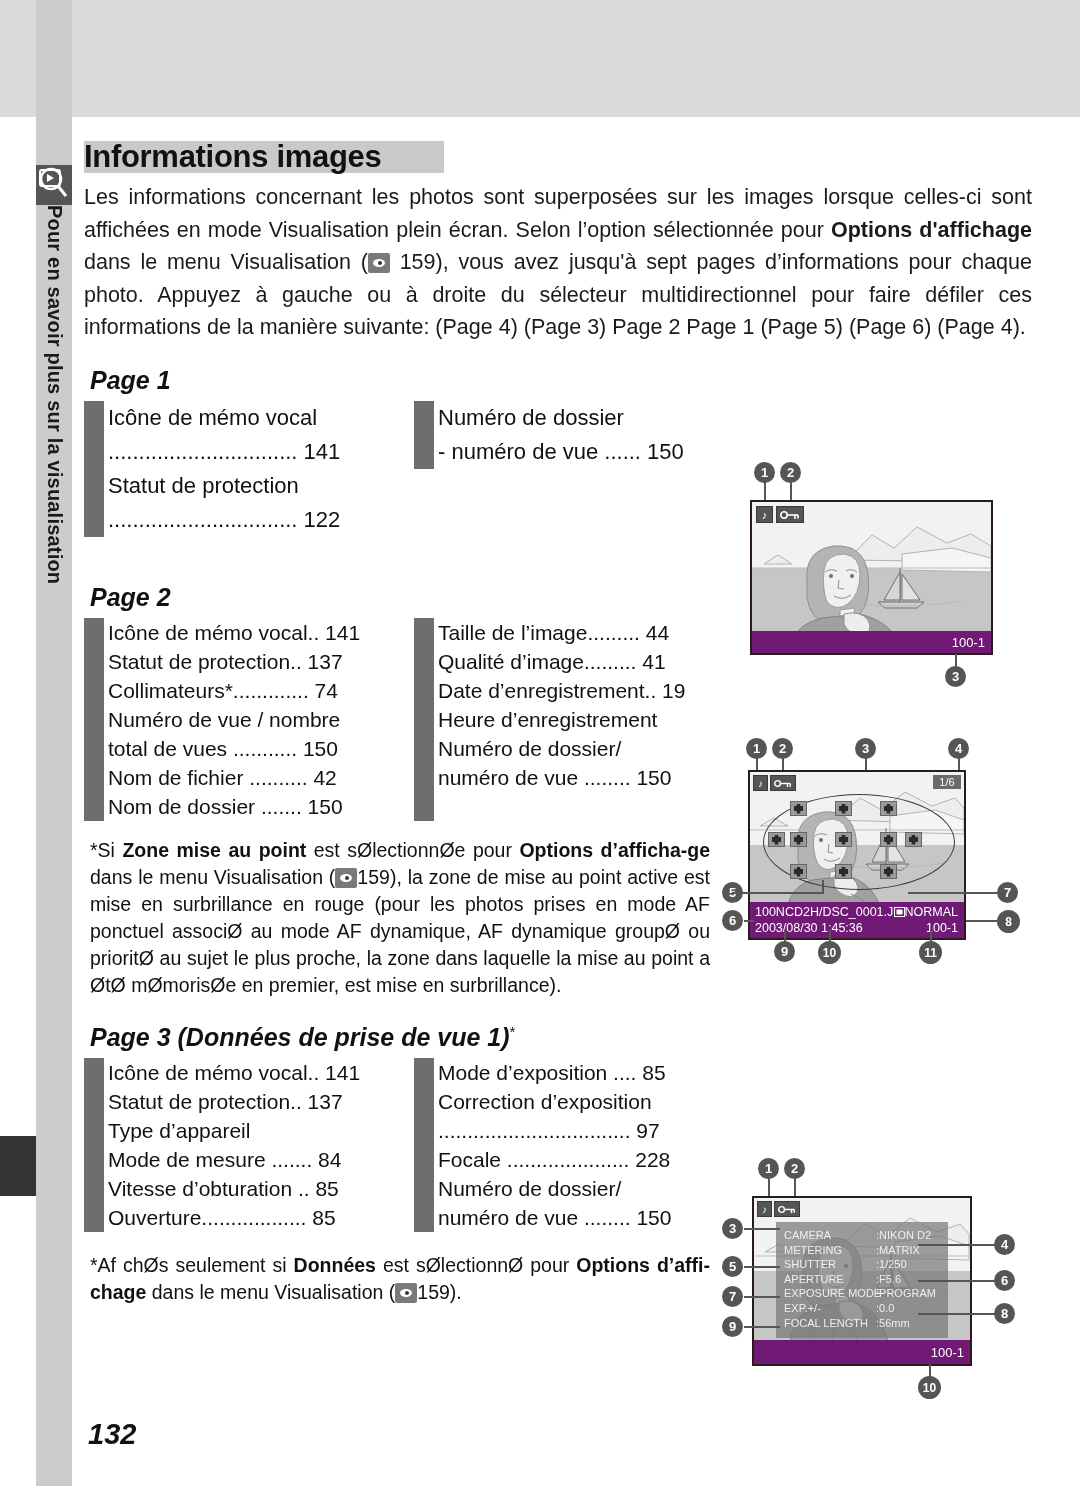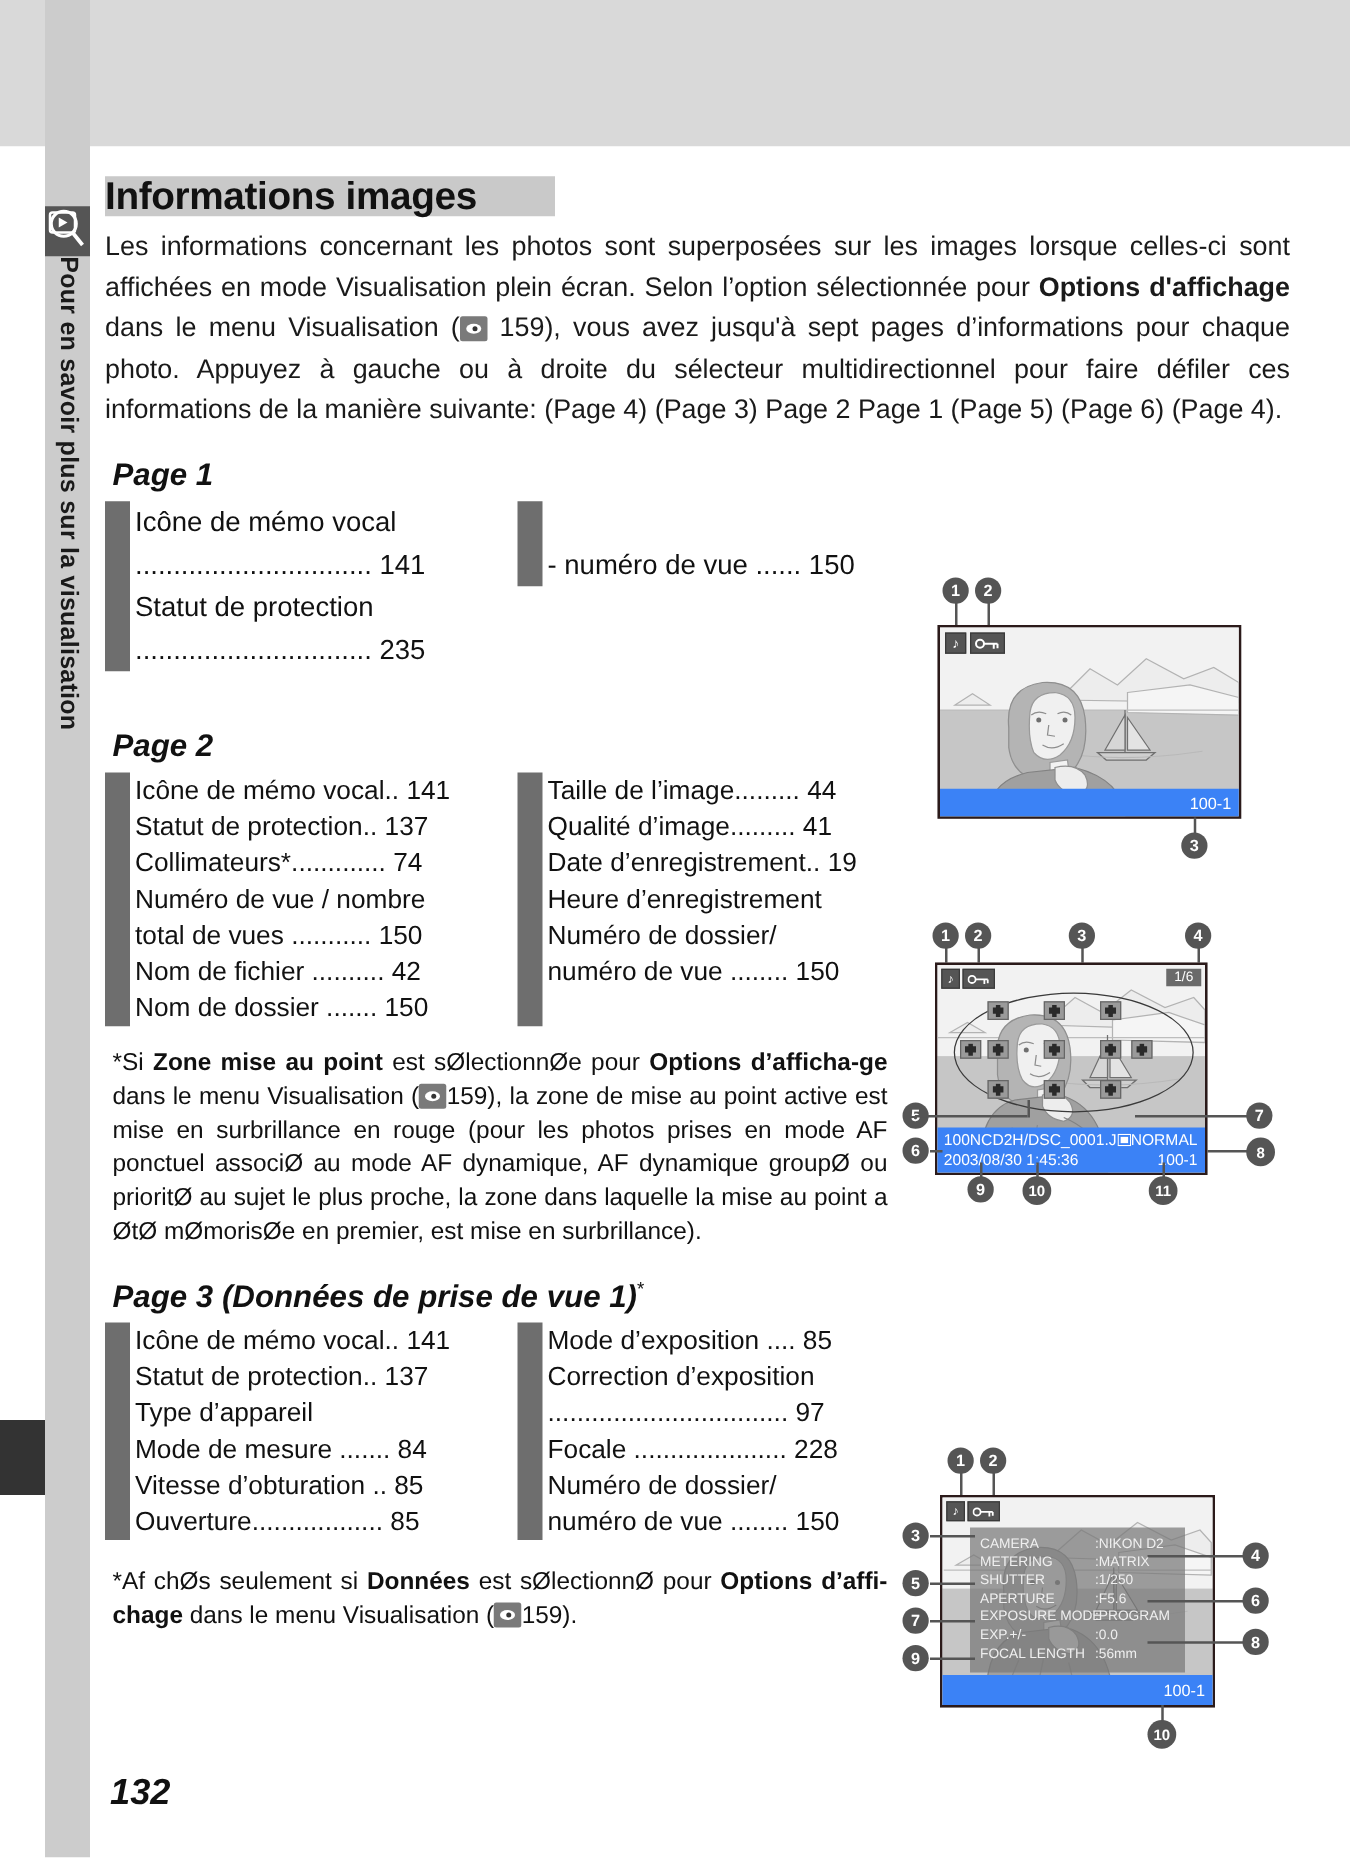--- a/index.html
+++ b/index.html
@@ -72,21 +72,21 @@
   .footnote b{font-weight:bold;}
 
   
   .lcd-wrap{position:absolute;}
   .lcd{
     position:relative;border:2px solid #2b1a1a;background:#cfcfcf;box-sizing:border-box;
   }
   .sky{position:absolute;left:0;top:0;right:0;height:44%;background:#f2f2f2;}
   .sea{position:absolute;left:0;top:44%;right:0;bottom:0;background:#c6c6c6;}
   .strip{
-    position:absolute;left:0;right:0;bottom:0;background:#3b82f6;color:#fff;
+    position:absolute;left:0;right:0;bottom:0;background:#701a75;color:#fff;
   }
   .strip .l{position:absolute;left:5px;font-size:12.5px;white-space:nowrap;}
   .strip .r{position:absolute;right:6px;font-size:12.5px;white-space:nowrap;}
 
   .ico{
     position:absolute;background:#555;border:1px solid #3a3a3a;
     display:flex;align-items:center;justify-content:center;color:#fff;
   }
   .badge{
     position:absolute;width:21px;height:21px;border-radius:50%;background:#555;
@@ -176,29 +176,30 @@
           <li>
               <span class="num blank"></span>
               <span class="txt">............................... 141</span>
             </li>
           <li>
               <span class="num">2</span>
               <span class="txt">Statut de protection</span>
             </li>
           <li>
               <span class="num blank"></span>
-              <span class="txt">............................... 235</span>
+              <span class="txt">............................... 122</span>
             </li>
         </ul>
       </div>
       <div class="col" style="width:330px;">
         <div class="bar" style="height:68px;"></div>
         <ul>
           <li>
               <span class="num">3</span>
+              <span class="txt">Numéro de dossier</span>
             </li>
           <li>
               <span class="num blank"></span>
               <span class="txt">- numéro de vue ...... 150</span>
             </li>
         </ul>
       </div>
     </div>
   </div>
 

